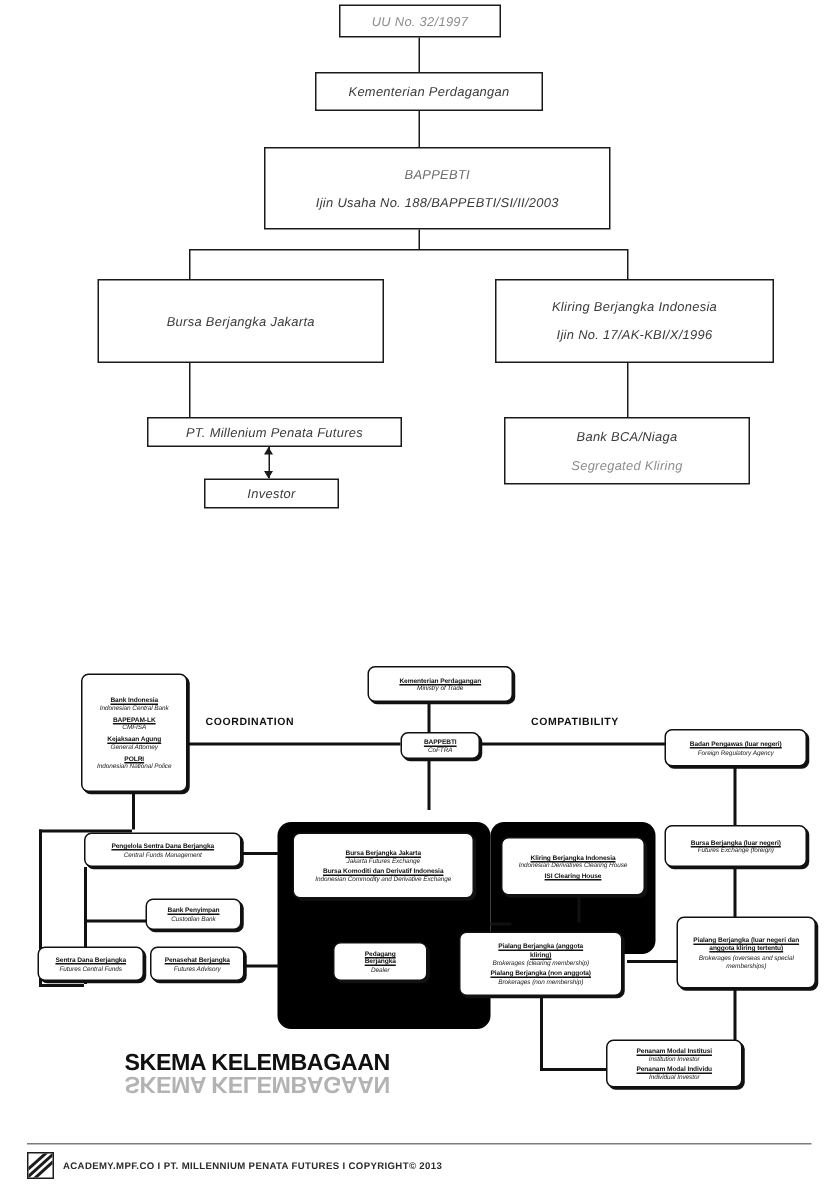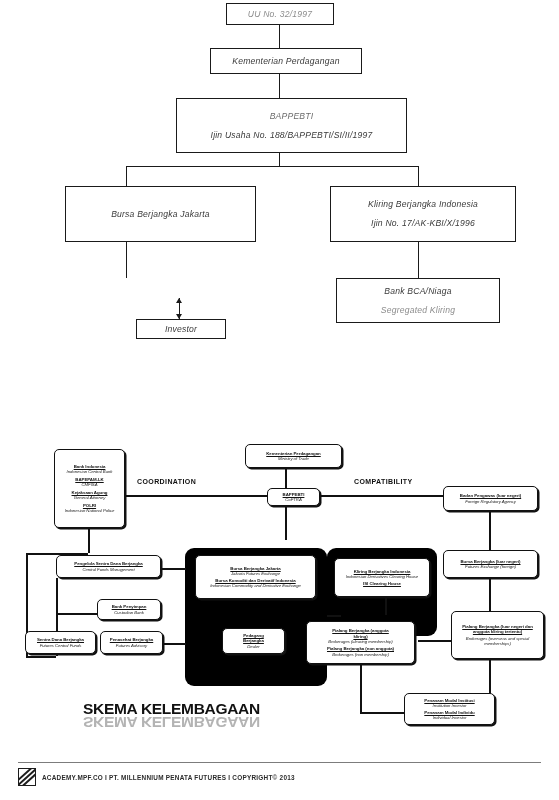--- a/index.html
+++ b/index.html
@@ -188,40 +188,43 @@
   </div>
   <div class="vline" style="left:279px; top:25px; height:23px;"></div>
 
   <div class="tbox" style="left:210px; top:48px; width:152px; height:26px;">
     <span class="ln">Kementerian Perdagangan</span>
   </div>
   <div class="vline" style="left:279px; top:74px; height:24px;"></div>
 
   <div class="tbox" style="left:176px; top:98px; width:231px; height:55px;">
     <span class="ln semi">BAPPEBTI</span>
-    <span class="ln">Ijin Usaha No. 188/BAPPEBTI/SI/II/1997</span>
+    <span class="ln">Ijin Usaha No. 188/BAPPEBTI/SI/II/2003</span>
   </div>
 
   <div class="vline" style="left:279px; top:153px; height:13px;"></div>
   <div class="hline" style="left:126px; top:166px; width:292px;"></div>
   <div class="vline" style="left:126px; top:166px; height:20px;"></div>
   <div class="vline" style="left:418px; top:166px; height:20px;"></div>
 
   <div class="tbox" style="left:65px; top:186px; width:191px; height:56px;">
     <span class="ln">Bursa Berjangka Jakarta</span>
   </div>
 
   <div class="tbox" style="left:330px; top:186px; width:186px; height:56px;">
     <span class="ln">Kliring Berjangka Indonesia</span>
     <span class="ln">Ijin No. 17/AK-KBI/X/1996</span>
   </div>
 
   <div class="vline" style="left:126px; top:242px; height:36px;"></div>
   <div class="vline" style="left:418px; top:242px; height:36px;"></div>
 
+  <div class="tbox" style="left:98px; top:278px; width:170px; height:20px;">
+    <span class="ln">PT. Millenium Penata Futures</span>
+  </div>
 
   <div class="vline" style="left:179px; top:298px; height:21px;"></div>
   <div class="arrowup" style="left:176px; top:298px;"></div>
   <div class="arrowdn" style="left:176px; top:314px;"></div>
 
   <div class="tbox" style="left:136px; top:319px; width:90px; height:20px;align-items:center;">
     <span class="ln">Investor</span>
   </div>
 
   <div class="tbox" style="left:336px; top:278px; width:164px; height:45px;align-items:center;">

